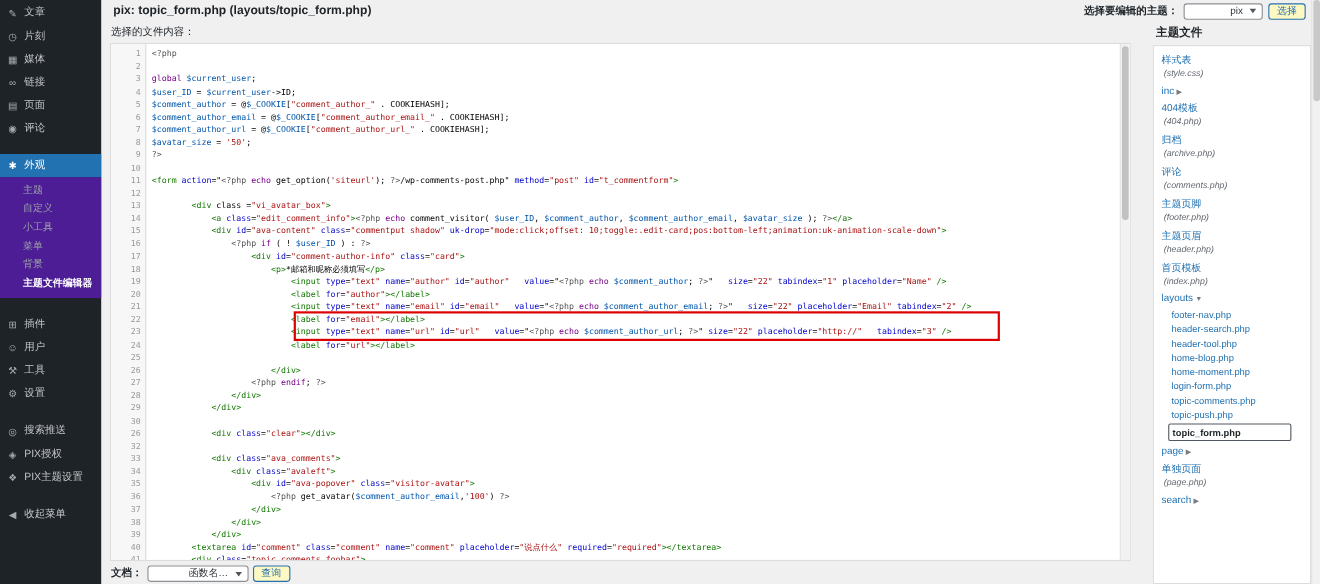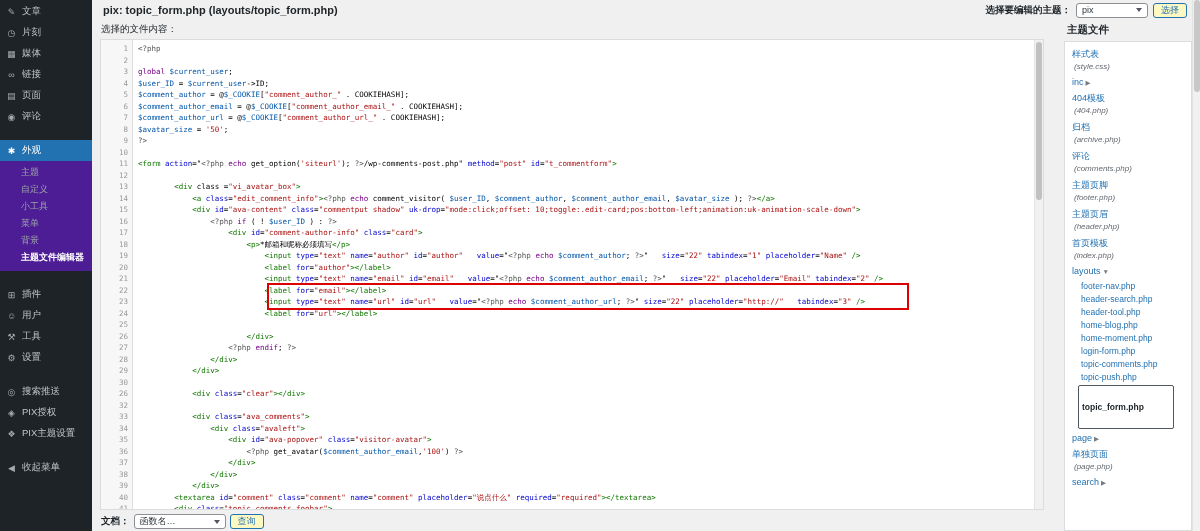--- a/index.html
+++ b/index.html
@@ -19,21 +19,21 @@
   .submenu{background:#4c1d95;padding:3px 0 5px}
   .sub-item{padding:2px 6px 2px 21px;font-size:9px;color:#9ea3a8;cursor:pointer;white-space:nowrap}
   .sub-item.current{color:#fff;font-weight:bold}
 
   
   .main{flex:1;display:flex;flex-direction:column;min-width:0;padding-left:8px}
   .topbar{display:flex;justify-content:space-between;align-items:center;height:19px;padding:2px 5px 1px 3px}
   .page-title{font-size:11px;font-weight:bold}
   .theme-select-row{display:flex;align-items:center;gap:5px}
   .ts-label{font-size:9.5px;font-weight:bold}
-  .select{display:inline-flex;align-items:center;justify-content:space-between;background:#fff;
+  .select{display:inline-flex;align-items:center;justify-content:flex-end;background:#fff;
     border:1px solid #8c8f94;border-radius:3px;font-size:9px;padding:1px 5px;height:15px;
     color:#2c3338;cursor:pointer;gap:6px}
   .select.ts{min-width:72px}
   .select.doc{min-width:92px}
   .caret{width:0;height:0;border:3px solid transparent;border-top:4px solid #50575e;margin-top:3px}
   .btn{background:#fef9c3;border:1px solid #2271b1;color:#2271b1;border-radius:3px;font-size:9px;
     padding:0 7px;height:15px;cursor:pointer;font-family:inherit}
 
   .content{flex:1;display:flex;min-height:0}
   .editor-area{flex:1;display:flex;flex-direction:column;min-width:0}
@@ -53,34 +53,34 @@
   .tk-tag{color:#170}
   .tk-attr{color:#00c}
   .hl-box{position:absolute;left:166px;width:642px;border:2px solid #dd0000;pointer-events:none}
   .editor-scrollbar{position:absolute;right:0;top:0;bottom:0;width:9px;background:#f1f1f1;border-left:1px solid #e4e4e4}
   .editor-scrollbar .thumb{position:absolute;top:2px;left:1px;width:6px;height:158px;background:#c1c1c1;border-radius:3px}
 
   .docbar{display:flex;align-items:center;gap:4px;padding:4px 1px 2px;font-size:9.5px}
   .doc-label{font-weight:bold}
 
   
-  .files-panel{width:128px;margin-left:20px;flex-shrink:0;display:flex;flex-direction:column}
+  .files-panel{width:144px;margin-left:20px;flex-shrink:0;display:flex;flex-direction:column}
   .fp-heading{font-size:10.5px;font-weight:bold;padding:4px 2px 4px 3px}
   .file-list-box{flex:1;background:#fff;border:1px solid #dcdcde;overflow:hidden;padding:5px 3px 4px 7px;position:relative}
   #file-list{list-style:none}
   #file-list li{cursor:pointer}
   li.file{margin:1px 0 6px}
   .fname{display:block;font-size:9px;color:#2271b1}
   .fdesc{display:block;font-size:8px;color:#646970;font-style:italic;padding-left:2px;margin-top:1px}
   li.folder{font-size:9px;color:#2271b1;margin:3px 0 5px}
   li.folder .fname{display:inline}
   .arrow{color:#787c82;font-size:6.5px;margin-left:2px}
   li.child{padding-left:9px;margin:0 0 3px}
   li.child .fname{font-size:8.5px}
-  li.selected{border:1px solid #50575e;border-radius:2px;padding:16px 3px;margin:2px 14px 4px 6px}
+  li.selected{border:1px solid #50575e;border-radius:2px;padding:2px 3px;margin:2px 14px 4px 6px}
   li.selected .fname{color:#1d2327;font-weight:bold}
 
   
   .page-scrollbar{width:8px;background:#f1f1f1;border-left:1px solid #e3e3e3;flex-shrink:0;position:relative}
   .page-scrollbar .thumb{position:absolute;top:0;left:1px;width:6px;height:92px;background:#c8c8c8;border-radius:3px}
 </style>
 </head>
 <body>
 
 <div class="app">

